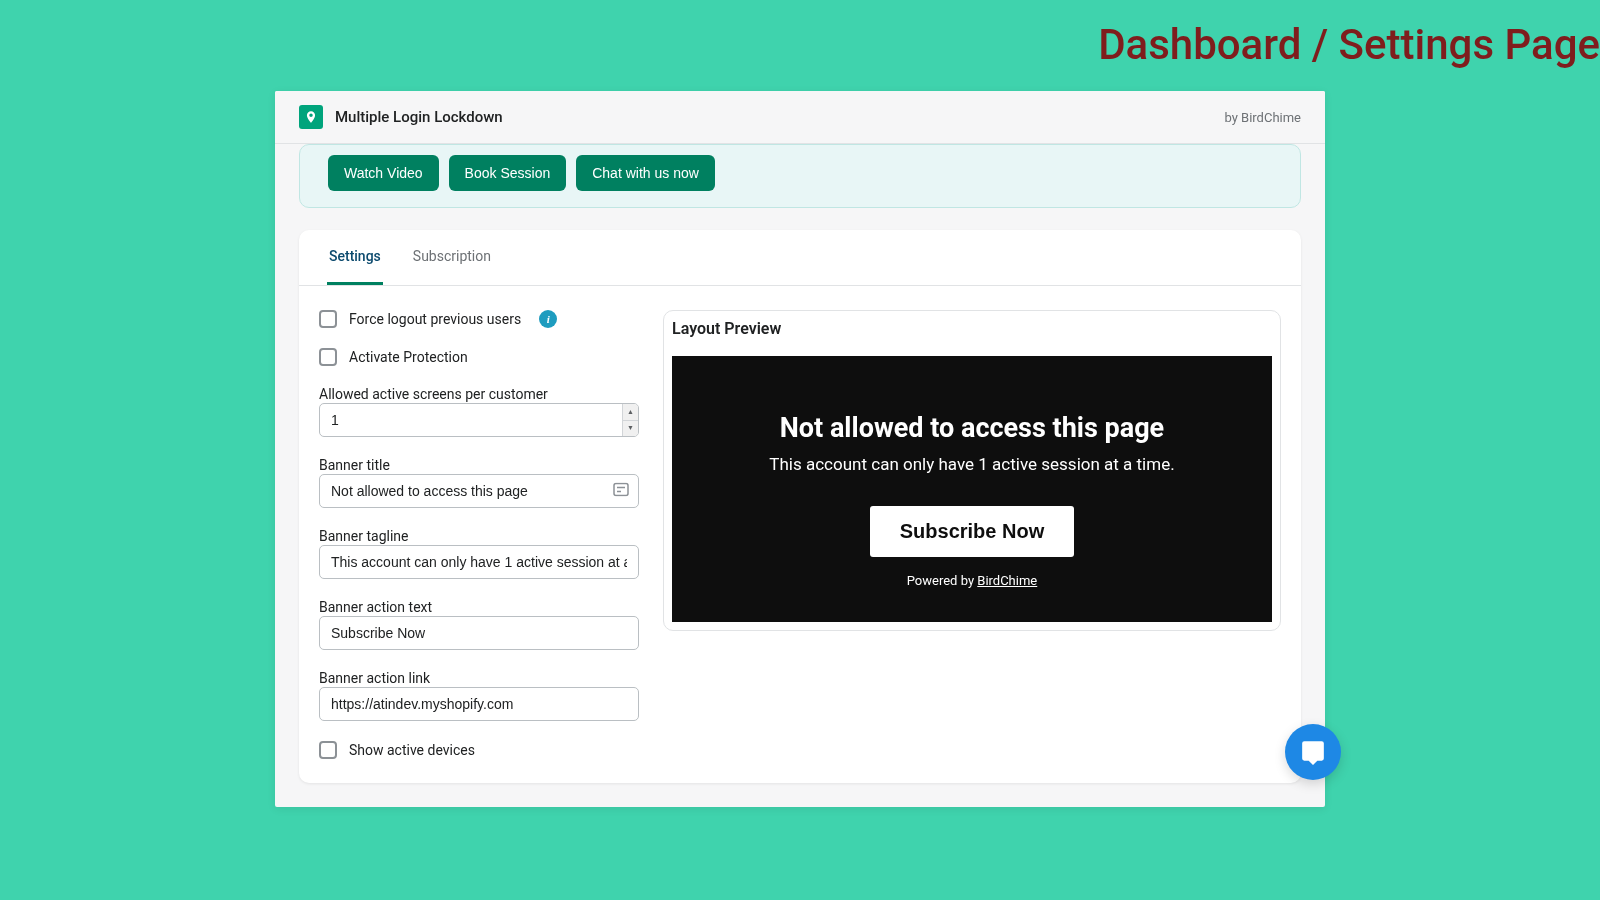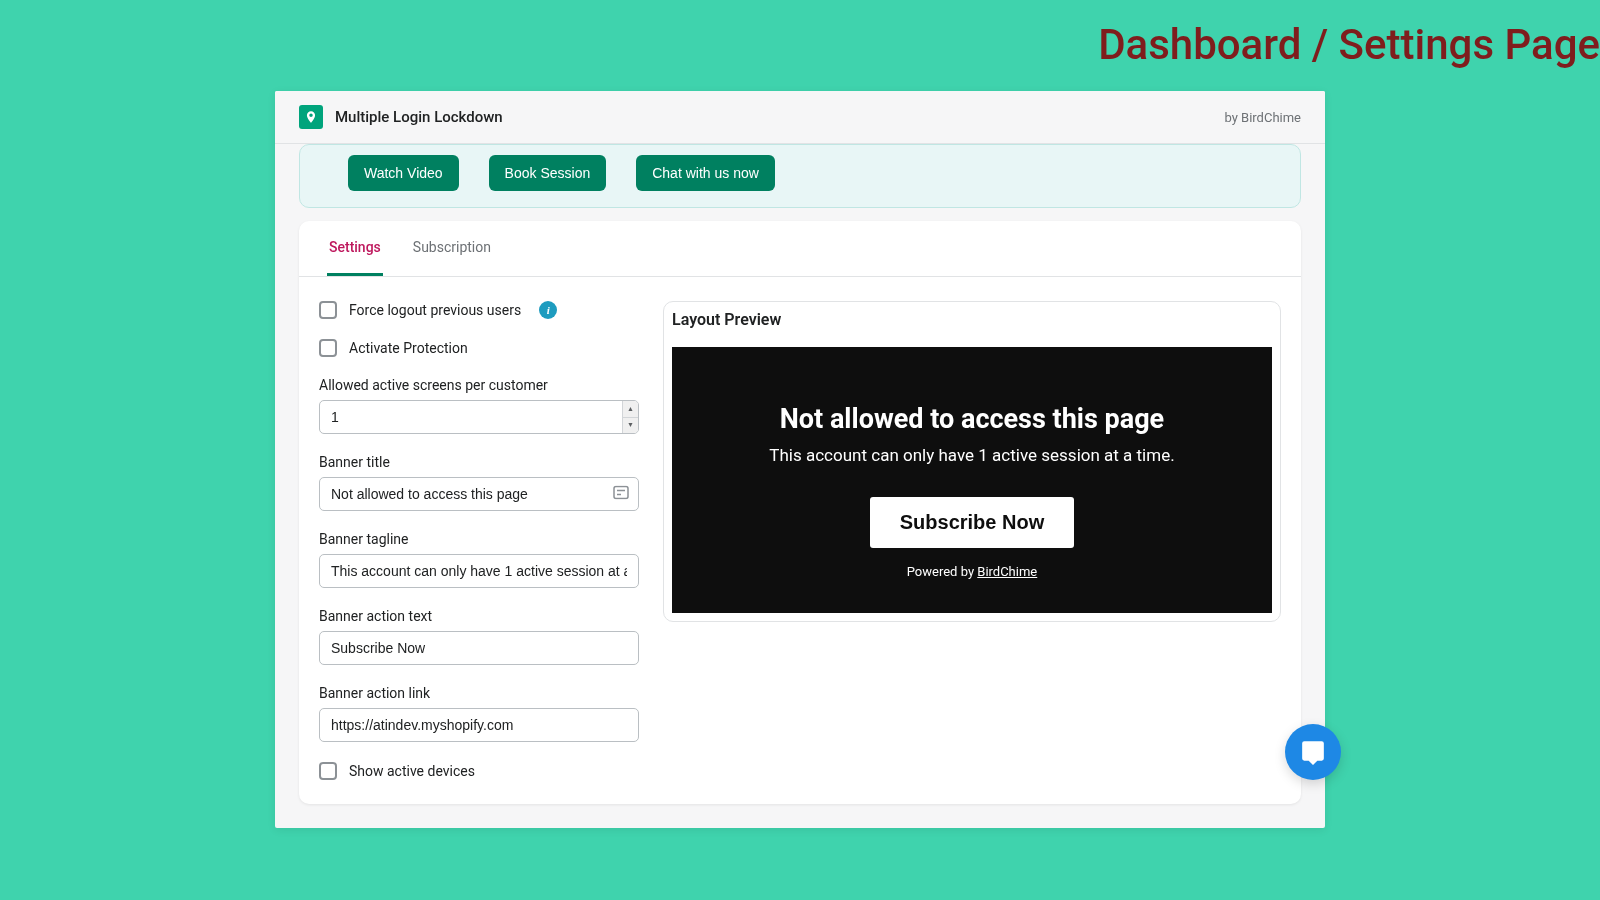--- a/index.html
+++ b/index.html
@@ -48,24 +48,24 @@
   justify-content: center;
 }
 .app-logo svg { width: 14px; height: 14px; fill: #fff; }
 .app-title { font-size: 15px; font-weight: 500; color: #202223; }
 .app-by { font-size: 13px; color: #6d7175; }
 .content { padding: 0 24px 24px; }
 .help-banner {
   background: #E8F6F6;
   border: 1px solid #c0e6e3;
   border-radius: 10px;
-  padding: 10px 48px 16px;
-  margin-bottom: 13px;
-  display: flex;
-  gap: 30px;
+  padding: 10px 28px 16px;
+  margin-bottom: 22px;
+  display: flex;
+  gap: 10px;
 }
 .btn-green {
   background: #008060;
   color: #fff;
   border: none;
   border-radius: 6px;
   padding: 10px 16px;
   font-size: 14px;
   font-weight: 500;
   cursor: pointer;
@@ -82,21 +82,21 @@
   border-bottom: 1px solid #e1e3e5;
 }
 .tab {
   padding: 18px 2px;
   font-size: 14px;
   color: #6d7175;
   cursor: pointer;
   border-bottom: 3px solid transparent;
 }
 .tab.active {
-  color: #be185d;
+  color: #0c4a6e;
   font-weight: 500;
   border-bottom-color: #008060;
 }
 .panel {
   display: flex;
   gap: 24px;
   padding: 24px 20px;
 }
 .settings-col { width: 320px; display: flex; flex-direction: column; gap: 20px; }
 .preview-col { flex: 1; }
@@ -118,21 +118,21 @@
   color: #fff;
   display: inline-flex;
   align-items: center;
   justify-content: center;
   font-size: 11px;
   font-weight: 700;
   font-family: Georgia, serif;
   font-style: italic;
   margin-left: 6px;
 }
-.field { display: flex; flex-direction: column; gap: 7px; }
+.field { display: flex; flex-direction: column; gap: 1px; }
 .field-label { font-size: 14px; color: #202223; }
 .text-input, .number-input {
   width: 100%;
   padding: 8px 11px;
   border: 1px solid #babfc3;
   border-radius: 5px;
   font-size: 14px;
   color: #202223;
   background: #fff;
 }

